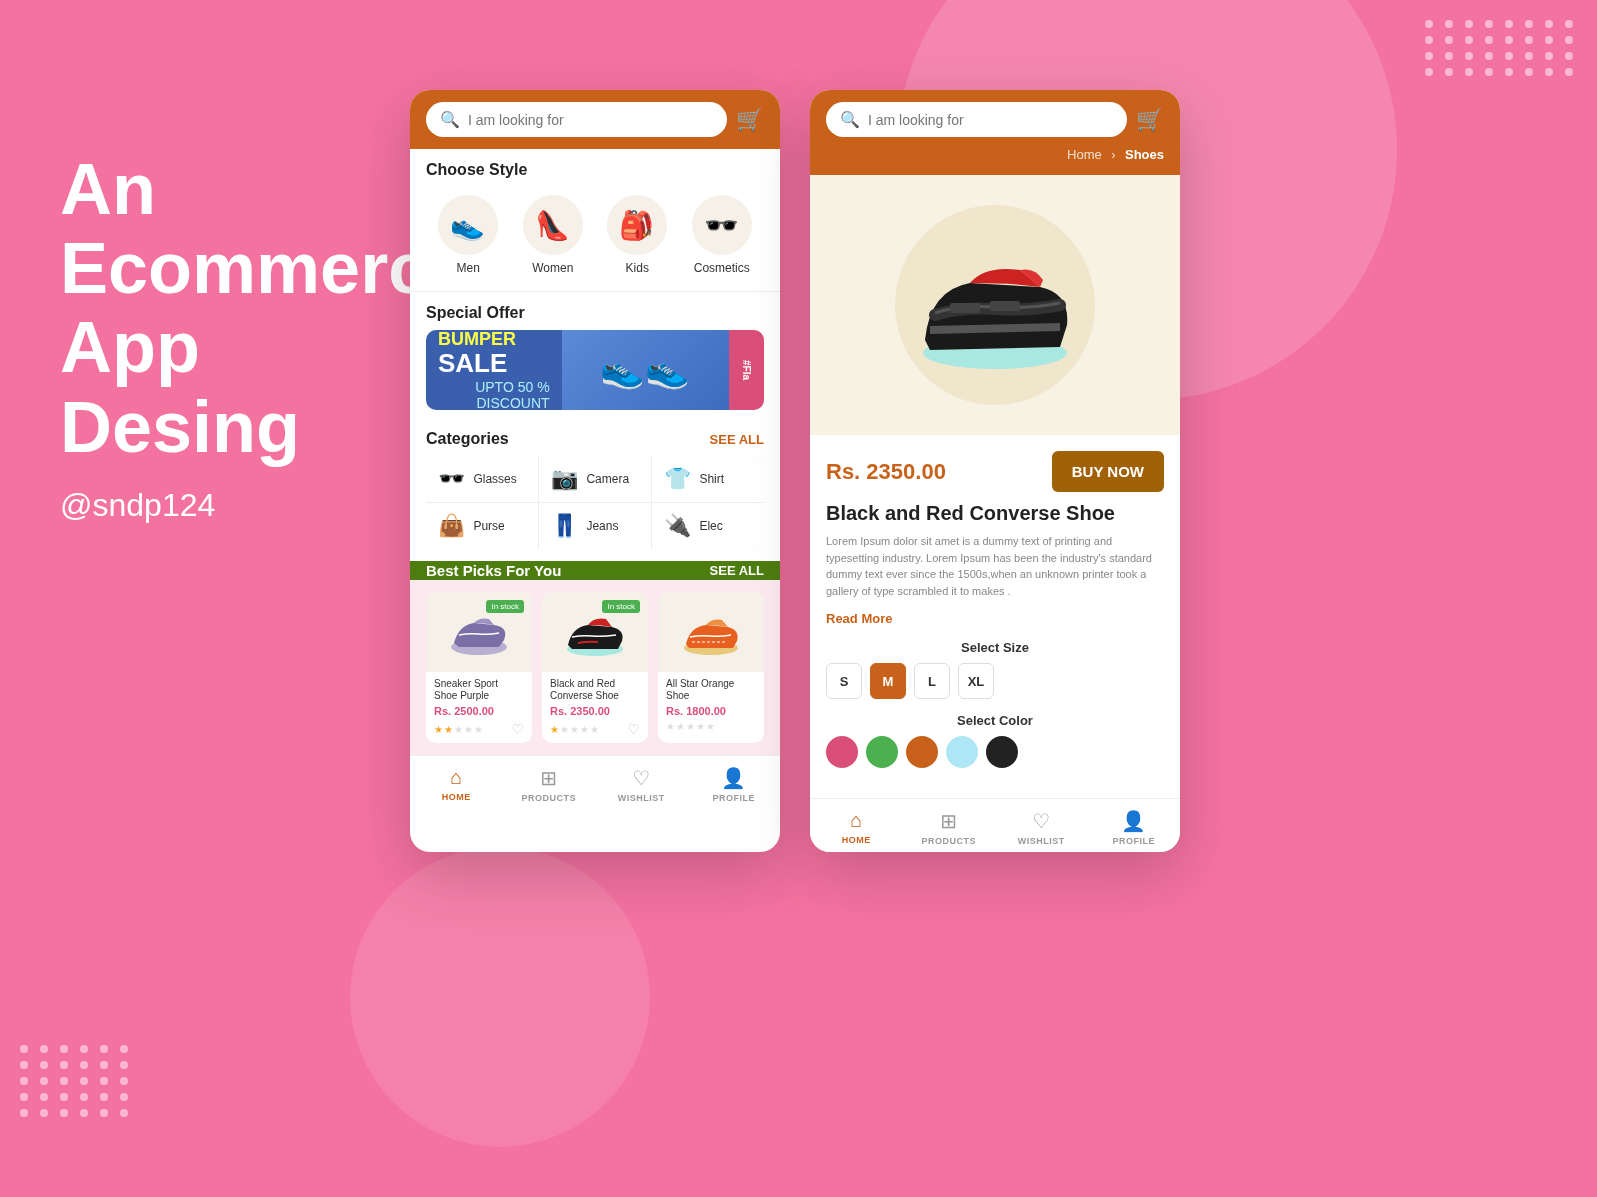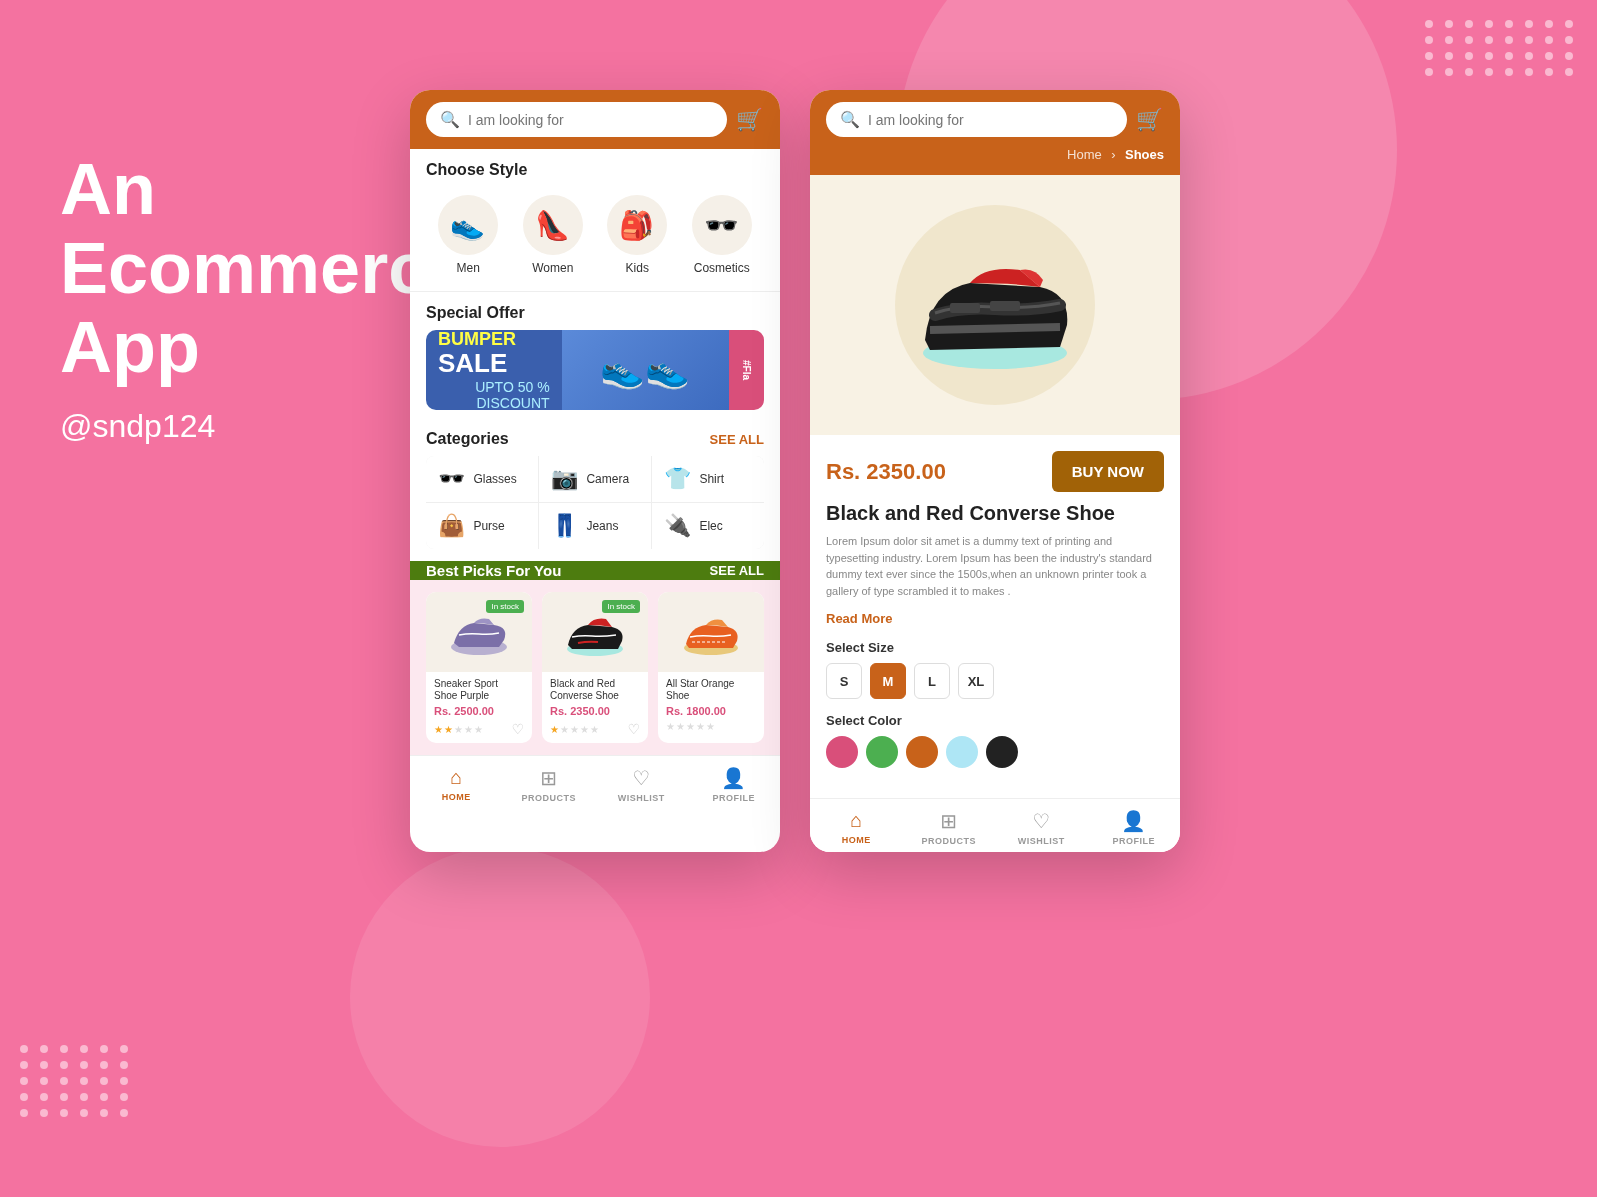--- a/index.html
+++ b/index.html
@@ -457,20 +457,21 @@
     }
 
     .size-section, .color-section {
       margin-bottom: 14px;
     }
     .section-sub-title {
       font-size: 13px;
       font-weight: 700;
       color: #333;
       margin-bottom: 8px;
+      text-align: center;
     }
     .size-options {
       display: flex;
       gap: 8px;
     }
     .size-btn {
       width: 36px;
       height: 36px;
       border-radius: 6px;
       border: 1px solid #ddd;
@@ -572,20 +573,21 @@
     <div class="dot"></div>
     <div class="dot"></div>
     <div class="dot"></div>
 </div>
 
 <div class="left-text">
   <h1>
     <span>An</span><br>
     <span>Ecommerce</span><br>
     <span>App</span><br>
+    <span>Desing</span>
   </h1>
   <div class="handle">@sndp124</div>
 </div>
 
 <div class="phones-container">
 
   <div class="phone">
 
     <div class="phone-header">
       <div class="header-row">

